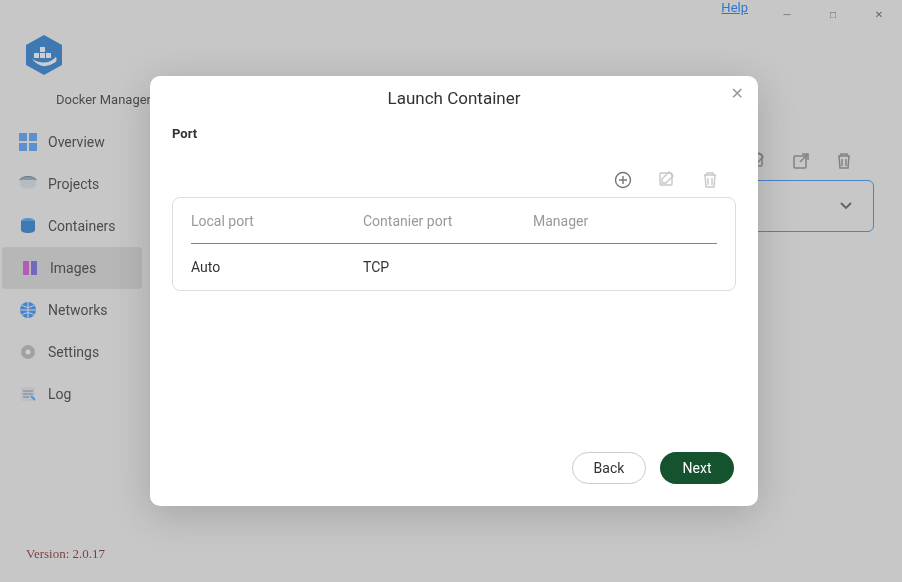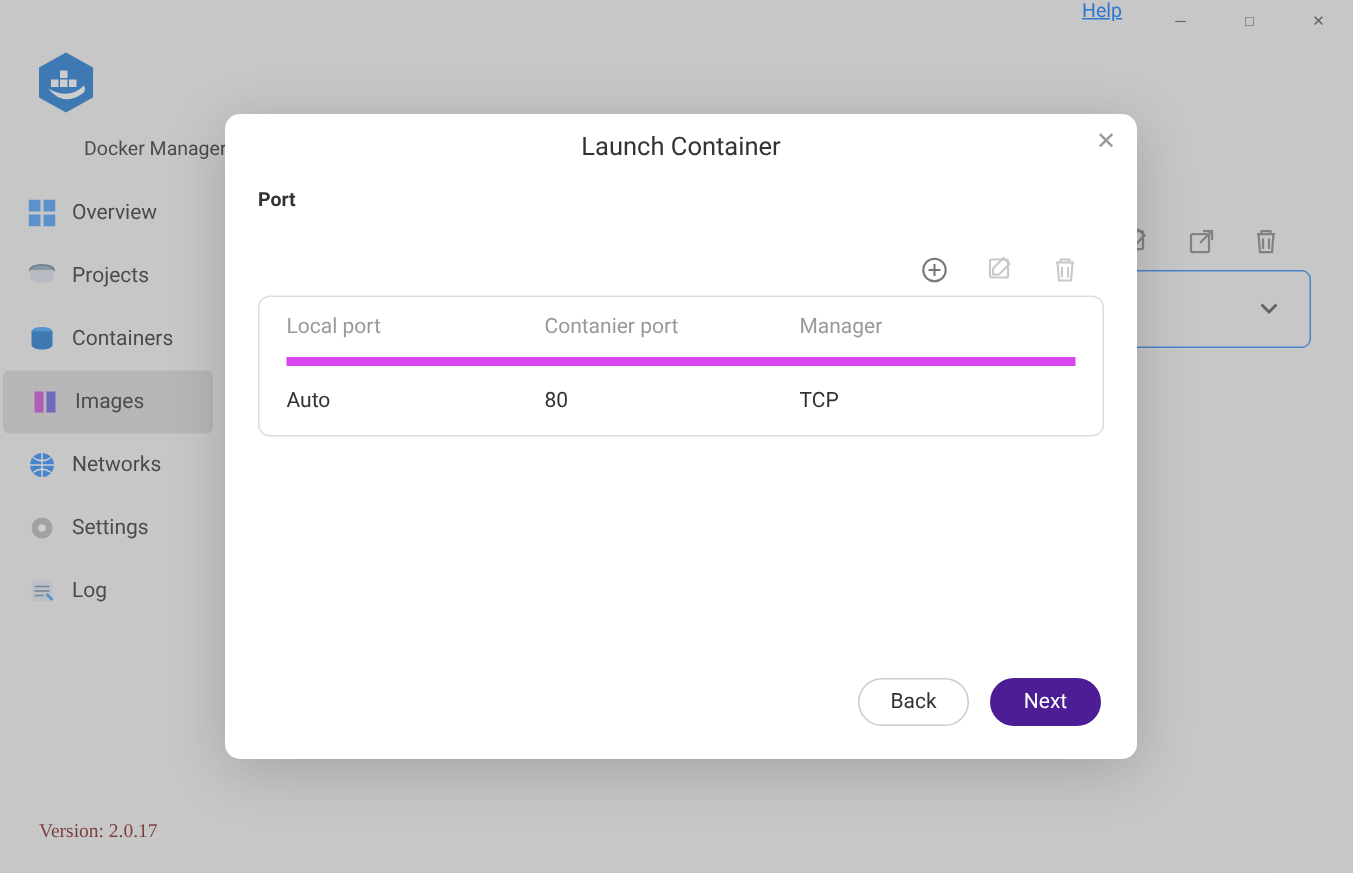--- a/index.html
+++ b/index.html
@@ -101,37 +101,37 @@
     padding: 4px 18px 8px 0; color:#aaa;
   }
   .port-actions .first { color:#888; }
   .port-table {
     border:1px solid #ddd; border-radius:8px;
     padding: 0 18px;
   }
   .pt-head, .pt-row {
     display:flex; align-items:center; height:46px;
   }
-  .pt-head { color:#999; border-bottom:6px solid #d946ef; }
+  .pt-head { color:#999; border-bottom:1px solid #d946ef; }
   .col1 { flex: 0 0 172px; }
   .col2 { flex: 0 0 170px; }
   .col3 { flex: 1; }
   .modal-footer {
     display:flex; justify-content:flex-end; gap:14px;
     padding: 0 24px 22px 0;
   }
   .btn {
     height: 32px; min-width: 74px;
     border-radius: 16px;
     display:flex; align-items:center; justify-content:center;
     font-size:14px;
     padding: 0 18px;
   }
   .btn-secondary { border:1px solid #ccc; background:#fff; color:#333;text-align:center; }
-  .btn-primary { background:#4c1d95; color:#fff; border:none; }
+  .btn-primary { background:#14532d; color:#fff; border:none; }
   svg { display:block; }
 </style>
 </head>
 <body>
 
 <div class="app">
   <div class="titlebar">
     <a class="help-link">Help</a>
     <div class="win-btn">─</div>
     <div class="win-btn">□</div>
@@ -289,21 +289,20 @@
       </span>
     </div>
     <div class="port-table">
       <div class="pt-head">
         <div class="col1">Local port</div>
         <div class="col2">Contanier port</div>
         <div class="col3">Manager</div>
       </div>
       <div class="pt-row">
         <div class="col1">Auto</div>
-        <div class="col2">80</div>
         <div class="col3">TCP</div>
       </div>
     </div>
   </div>
   <div class="modal-footer">
     <div class="btn btn-secondary">Back</div>
     <div class="btn btn-primary">Next</div>
   </div>
 </div>
 

